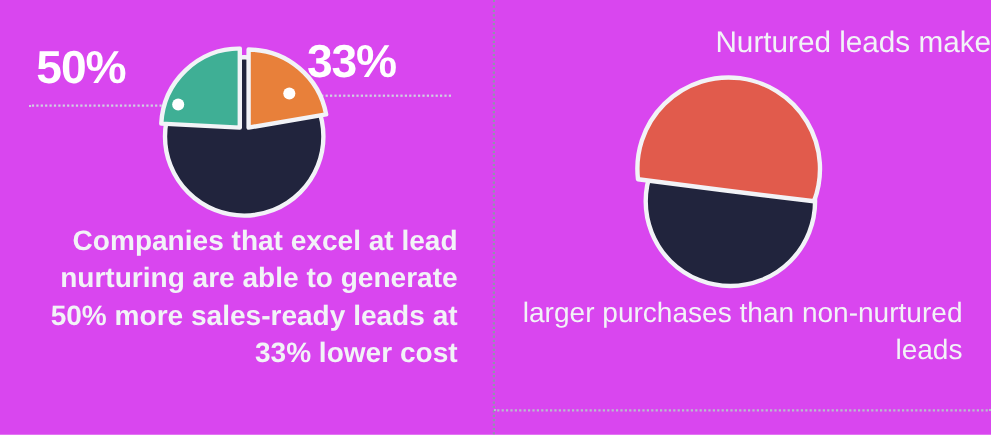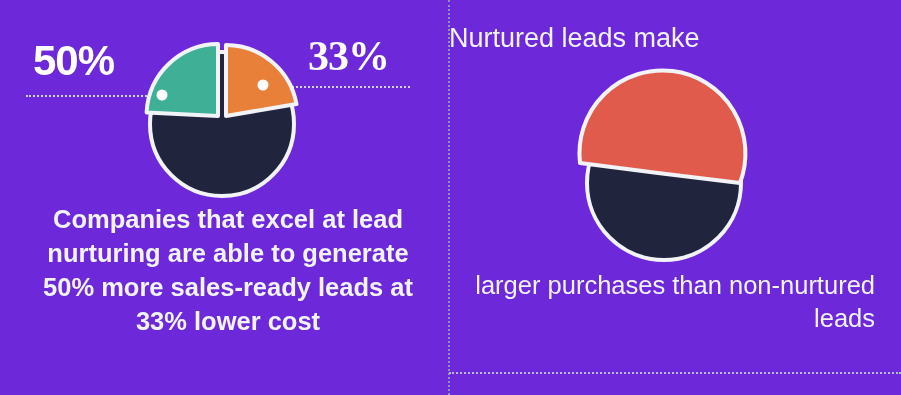--- a/index.html
+++ b/index.html
@@ -11,21 +11,21 @@
     width: 901px;
     height: 395px;
     overflow: hidden;
     font-family: "Liberation Sans", sans-serif;
   }
 
   #infographic {
     position: relative;
     width: 901px;
     height: 395px;
-    background: #6d28d9;
+    background: #d946ef;
     overflow: hidden;
   }
 
   .panel {
     position: absolute;
     top: 0;
     height: 395px;
   }
 
   #panel-left  { left: 0;     width: 449px; }
@@ -62,49 +62,49 @@
   .stat-label {
     position: absolute;
     color: #ffffff;
     font-weight: bold;
     font-size: 42px;
     letter-spacing: -1px;
     line-height: 1;
     white-space: nowrap;
   }
   #label-50 { left: 33px;  top: 40px; }
-  #label-33 { left: 308px; top: 35px; font-family: Liberation Serif, serif; }
+  #label-33 { left: 279px; top: 35px; }
 
   .leader {
     position: absolute;
     height: 0;
     border-top: 2px dotted #cfd2e0;
   }
   #leader-left  { left: 26px;  top: 95px; width: 132px; }
   #leader-right { left: 276px; top: 86px; width: 134px; }
 
   #caption-left {
     position: absolute;
     left: 40px;
     top: 203px;
     width: 376px;
-    text-align: center;
+    text-align: right;
     color: #f2f3f7;
     font-size: 25.5px;
     font-weight: bold;
     line-height: 1.33;
   }
 
   
   #heading-right {
     position: absolute;
     left: 0;
     top: 22px;
     width: 452px;
-    text-align: left;
+    text-align: right;
     color: #f2f3f7;
     font-size: 27px;
     font-weight: normal;
     line-height: 1.2;
   }
 
   #pie-right-wrap {
     position: absolute;
     left: 65px;
     top: 60px;

